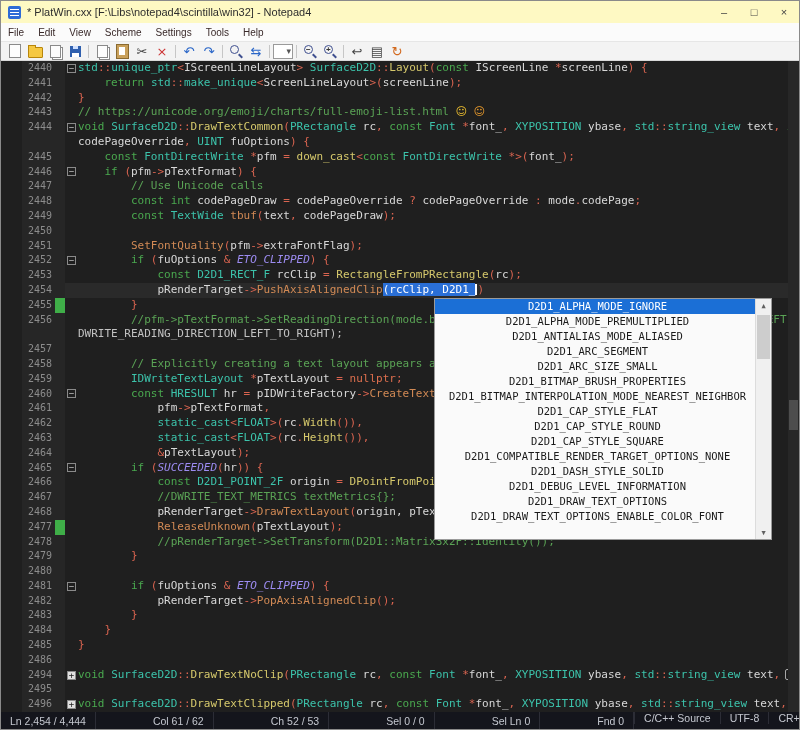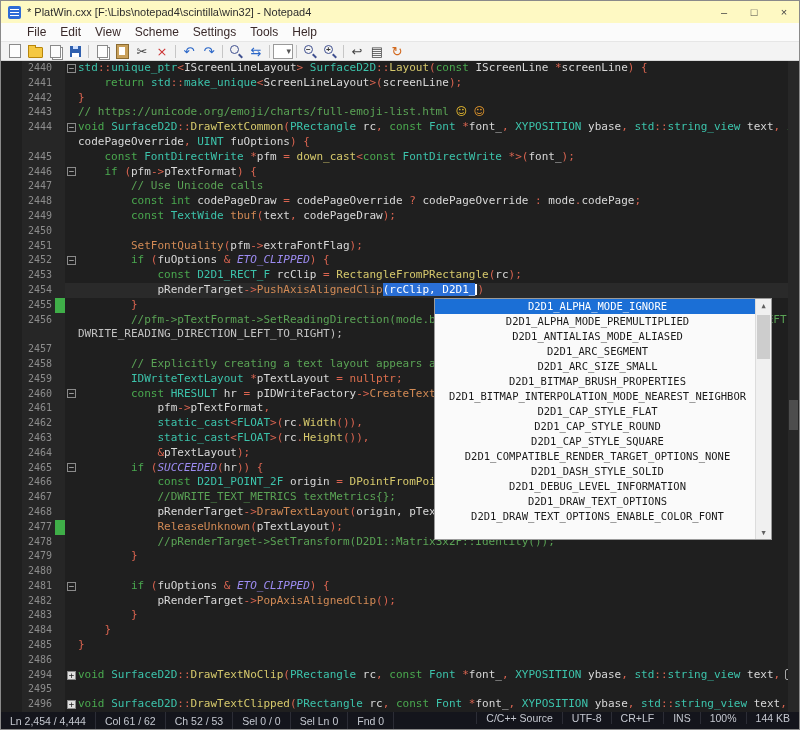--- a/index.html
+++ b/index.html
@@ -7,21 +7,21 @@
   .window{width:800px;height:730px;box-sizing:border-box;border:1px solid #8a8a8a;display:flex;flex-direction:column;background:#1f1f1f;}
 
   
   .titlebar{height:22px;background:#fef9c3;display:flex;align-items:center;flex:none;}
   .app-icon{width:13px;height:13px;background:#2e6bd6;border-radius:2px;margin:0 6px 0 7px;position:relative;flex:none;}
   .app-icon::after{content:"";position:absolute;left:2px;top:3px;width:9px;height:1.5px;background:#fff;box-shadow:0 3px 0 #fff,0 6px 0 #fff;}
   .title-text{font-size:11px;color:#2d2d2d;white-space:nowrap;overflow:hidden;flex:1;}
   .win-btn{width:30px;height:100%;display:flex;align-items:center;justify-content:center;font-size:11px;color:#444;flex:none;}
 
   
-  .menubar{height:18px;background:#fbfbfb;display:flex;align-items:center;font-size:12px;color:#3a2a2a;flex:none;border-bottom:1px solid #e6e6e6;padding-left:19px;}
+  .menubar{height:18px;background:#fbfbfb;display:flex;align-items:center;font-size:10px;color:#3a2a2a;flex:none;border-bottom:1px solid #e6e6e6;}
   .menu-item{padding:0 7px;height:100%;display:flex;align-items:center;}
 
   
   .toolbar{height:18px;background:#f3f3f3;border-bottom:1px solid #d9d9d9;display:flex;align-items:center;padding:0 4px;flex:none;}
   .tb-btn{width:20px;height:17px;display:flex;align-items:center;justify-content:center;flex:none;}
   .tb-sep{width:1px;height:13px;background:#c6c6c6;margin:0 3px;flex:none;}
   .tb-glyph{font-size:13px;line-height:13px;font-family:"DejaVu Sans",sans-serif;}
   .i-page{width:10px;height:12px;background:#fdfdfd;border:1px solid #8a8a8a;display:inline-block;}
   .i-pages{width:9px;height:11px;background:#fdfdfd;border:1px solid #8a8a8a;display:inline-block;box-shadow:2px 2px 0 -1px #fff,2px 2px 0 0 #8a8a8a;}
   .i-folder{width:13px;height:9px;background:#f5c842;border:1px solid #b8860b;border-radius:1px;position:relative;display:inline-block;margin-top:3px;}
@@ -248,21 +248,21 @@
         </div>
       <div class="ac-scroll">
         <div class="ac-arrow">▲</div>
         <div class="ac-thumb"></div>
         <div class="ac-arrow down">▼</div>
       </div>
     </div>
   </div>
 
   <div class="statusbar">
-    <div id="sb-left" style="display:flex;align-items:stretch;">
+    <div id="sb-left" style="display:flex;align-items:stretch;gap:48px;">
         <div class="sb-cell">Ln 2,454 / 4,444</div>
         <div class="sb-cell">Col 61 / 62</div>
         <div class="sb-cell">Ch 52 / 53</div>
         <div class="sb-cell">Sel 0 / 0</div>
         <div class="sb-cell">Sel Ln 0</div>
         <div class="sb-cell">Fnd 0</div>
       </div>
     <div class="sb-spacer"></div>
     <div class="sb-right" id="sb-right">
         <div class="sb-cell">C/C++ Source</div>

